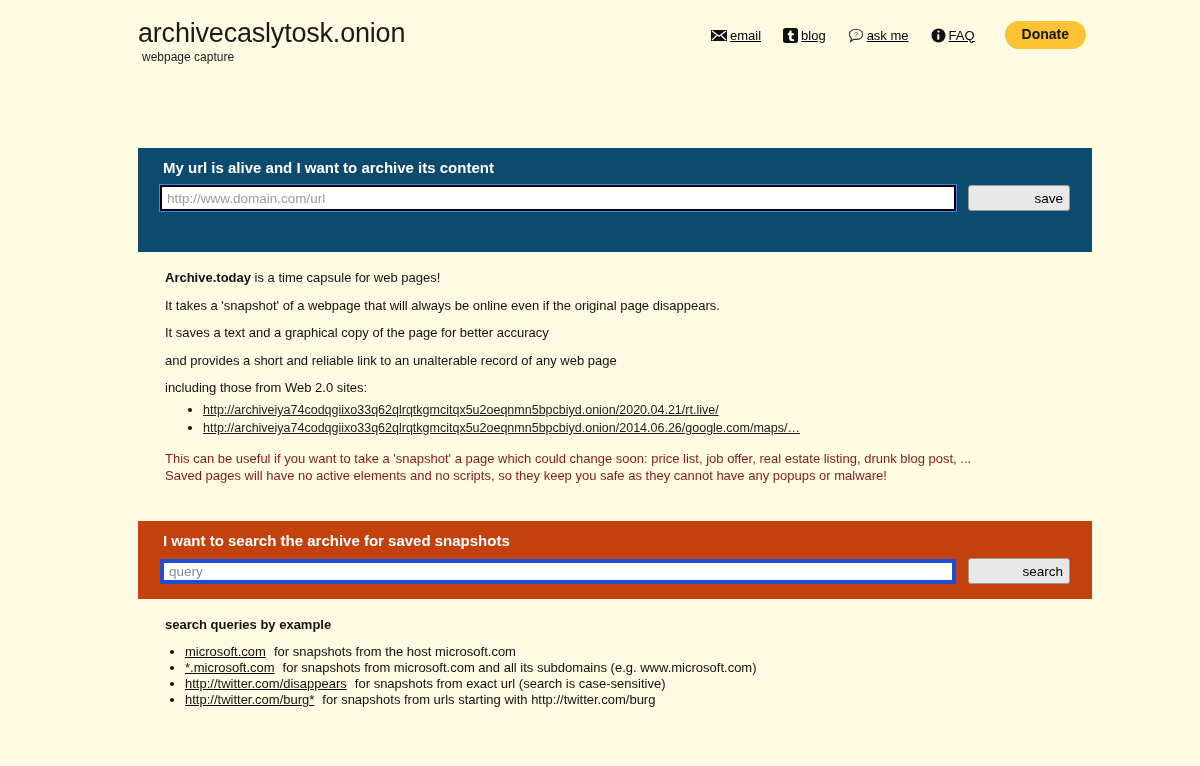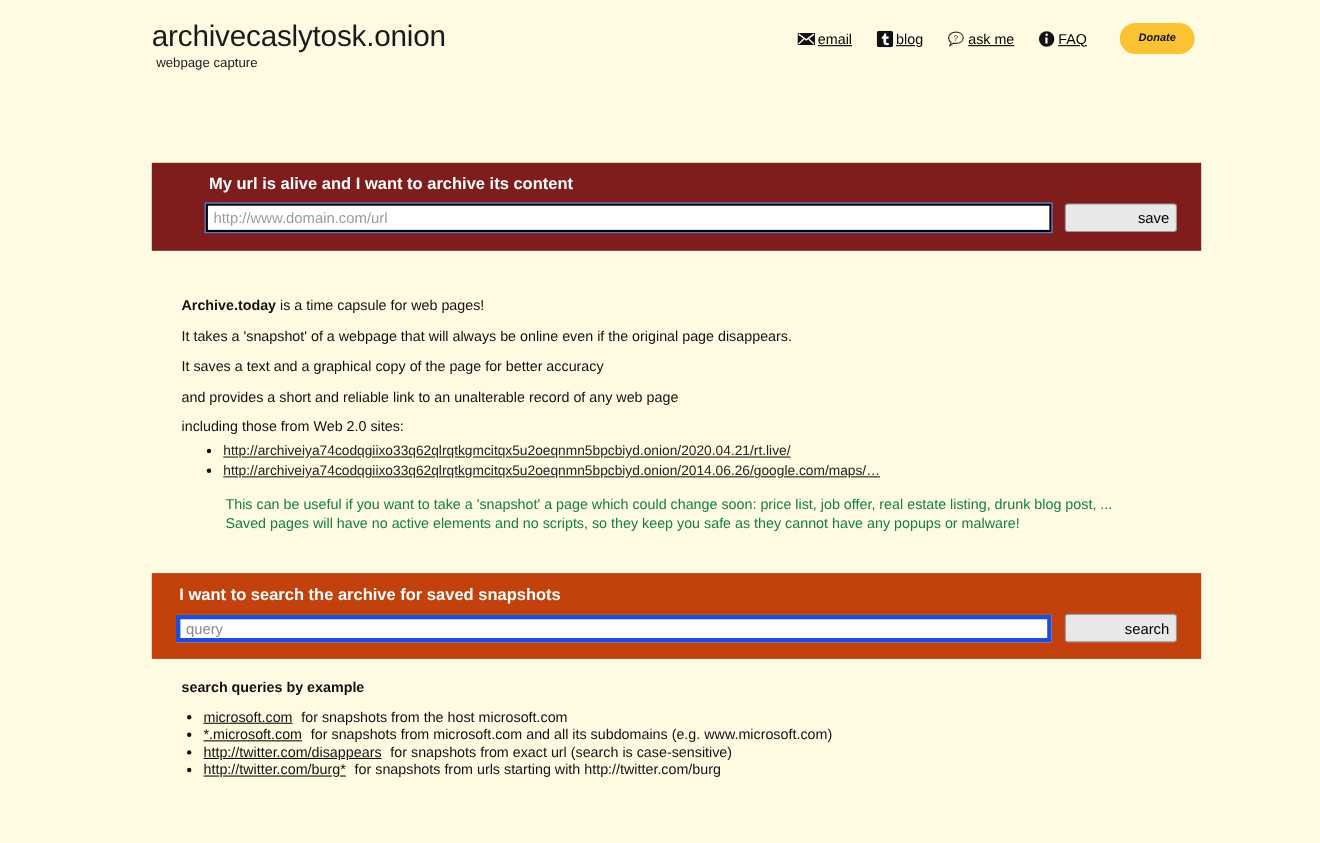--- a/index.html
+++ b/index.html
@@ -70,41 +70,39 @@
     display: inline-flex;
     align-items: center;
     justify-content: center;
     flex: none;
   }
   .donate-btn {
     background: #FBC334;
     border: none;
     border-radius: 14px;
     font-family: "Liberation Sans", sans-serif;
-    font-size: 10px;
+    font-size: 14px;
     font-weight: bold;
     color: #141414;
     padding: 6px 17px 7px;
     cursor: pointer;
     line-height: 15px;
     margin-left: 8px;
-    font-style: italic;
   }
 
   
   .panel {
     position: absolute;
     left: 138px;
     width: 954px;
   }
   .panel-archive {
     top: 148px;
-    height: 80px;
-    background: #7f1d1d;
-    padding-left: 27px;
+    height: 104px;
+    background: #0c4a6e;
   }
   .panel-search {
     top: 521px;
     height: 78px;
     background: #c2410c;
   }
   .panel-title {
     color: #FFFFFF;
     font-size: 15px;
     font-weight: bold;
@@ -186,22 +184,21 @@
     word-break: break-all;
   }
 
   .closing {
     position: absolute;
     left: 165px;
     top: 450px;
     width: 900px;
     font-size: 13px;
     line-height: 17px;
-    color: #15803d;
-    margin-left: 40px;
+    color: #7f1d1d;
   }
 
   
   .examples {
     position: absolute;
     left: 165px;
     top: 617px;
     width: 900px;
     font-size: 13px;
     color: #111;

